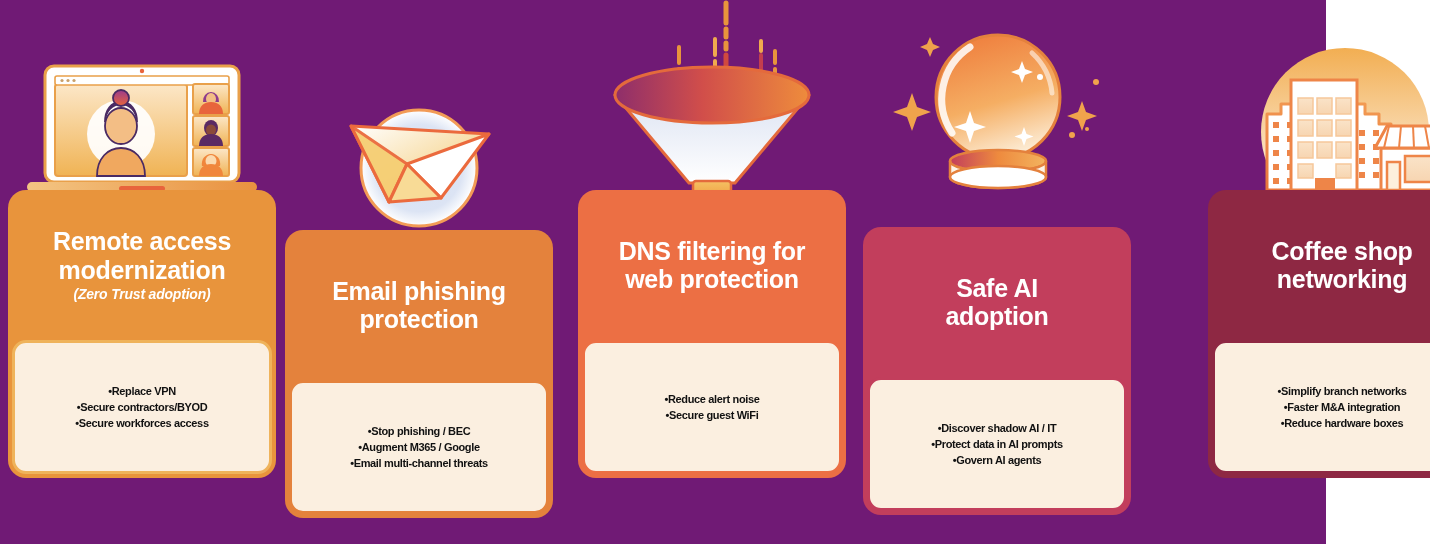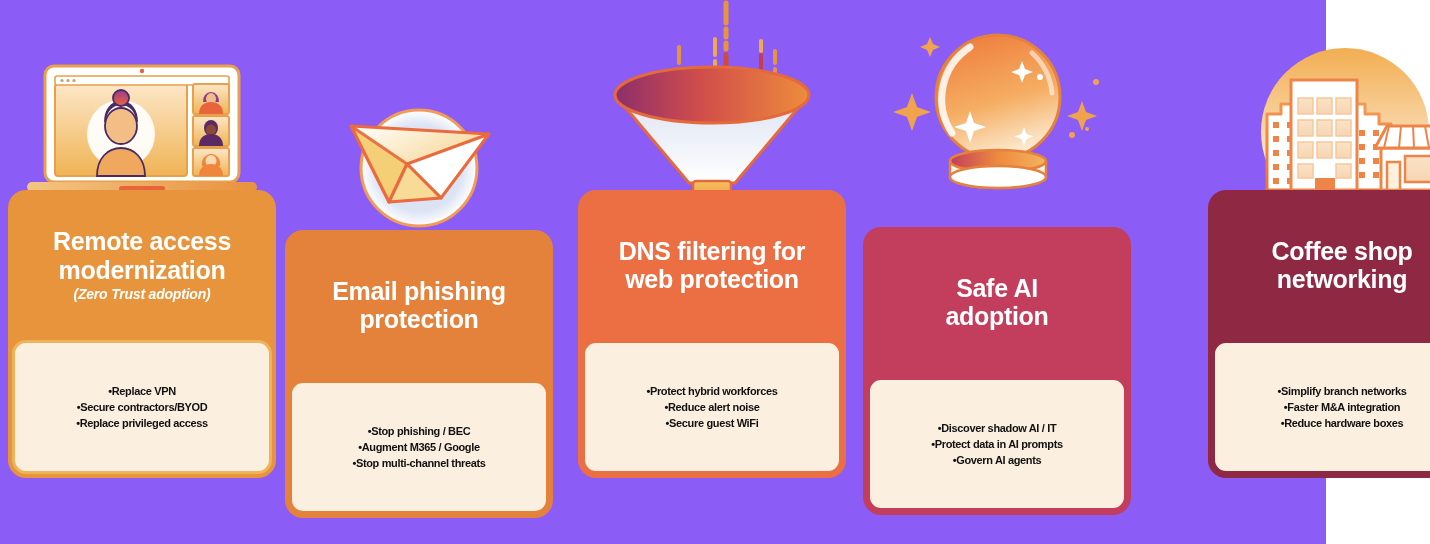--- a/index.html
+++ b/index.html
@@ -12,21 +12,21 @@
     height: 544px;
     font-family: "Liberation Sans", sans-serif;
     overflow: hidden;
     position: relative;
   }
 
   #board {
     position: relative;
     width: 1326px;
     height: 544px;
-    background: #8b5cf6;
+    background: #701a75;
   }
 
   .card-wrap {
     position: absolute;
     top: 0;
     width: 284px;
     height: 500px;
   }
 
   
@@ -189,21 +189,21 @@
         <div class="card-title">
           <span>Remote access</span><br>
           <span>modernization</span>
         </div>
         <div class="card-subtitle">(Zero Trust adoption)</div>
       </div>
       <div class="card-body" style="border-color:#EFB35B;">
         <ul class="bullets">
           <li>•Replace VPN</li>
           <li>•Secure contractors/BYOD</li>
-          <li>•Replace privileged access</li>
+          <li>•Secure workforces access</li>
         </ul>
       </div>
     </div>
   </div>
 
   <div class="card-wrap" style="left:277px;margin-top:40px;">
     <div class="illo">
       <svg width="180" height="150" viewBox="0 0 180 150">
         <defs>
           <linearGradient id="c2pl" x1="0" y1="0" x2="1" y2="1">
@@ -230,21 +230,21 @@
       <div class="card-head">
         <div class="card-title">
           <span>Email phishing</span><br>
           <span>protection</span>
         </div>
       </div>
       <div class="card-body" style="border-color:#E4823C;">
         <ul class="bullets">
           <li>•Stop phishing / BEC</li>
           <li>•Augment M365 / Google</li>
-          <li>•Stop multi-channel threats</li>
+          <li>•Email multi-channel threats</li>
         </ul>
       </div>
     </div>
   </div>
 
   <div class="card-wrap" style="left:570px;">
     <div class="illo">
       <svg width="210" height="205" viewBox="0 0 210 205">
         <defs>
           <linearGradient id="c3rim" x1="0" y1="0" x2="1" y2="0">
@@ -294,21 +294,20 @@
     </div>
     <div class="card" style="background:#EC6F44;">
       <div class="card-head">
         <div class="card-title">
           <span>DNS filtering for</span><br>
           <span>web protection</span>
         </div>
       </div>
       <div class="card-body" style="border-color:#EC6F44;">
         <ul class="bullets">
-          <li>•Protect hybrid workforces</li>
           <li>•Reduce alert noise</li>
           <li>•Secure guest WiFi</li>
         </ul>
       </div>
     </div>
   </div>
 
   <div class="card-wrap" style="left:855px;">
     <div class="illo">
       <svg width="230" height="185" viewBox="0 0 230 185">

